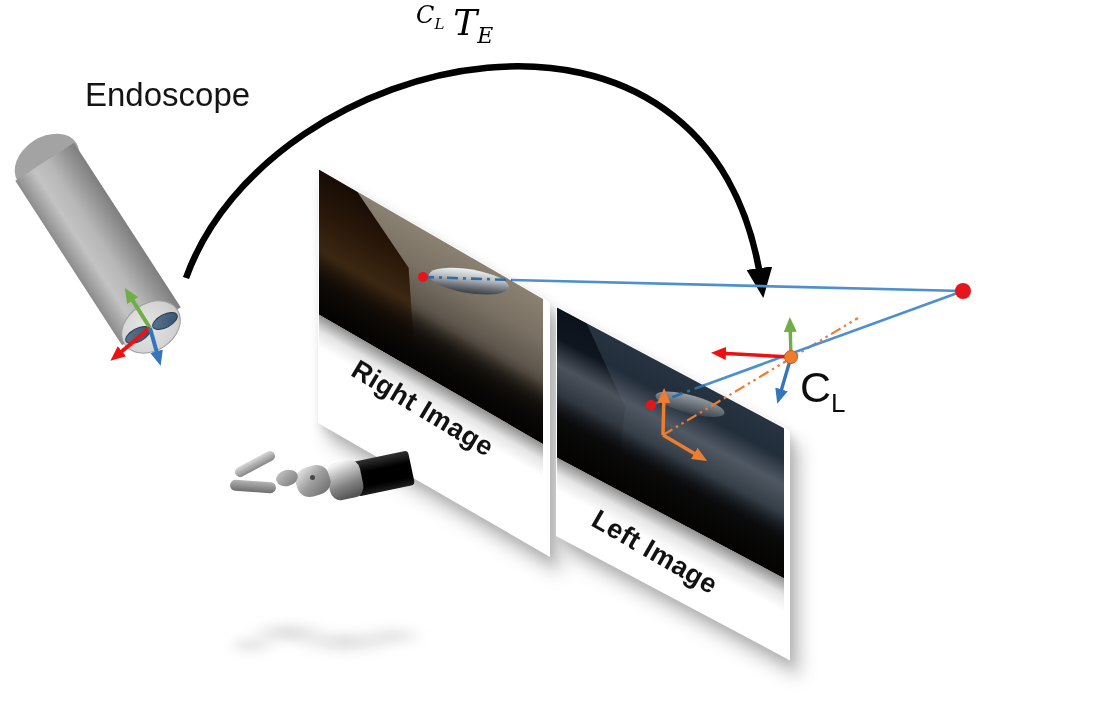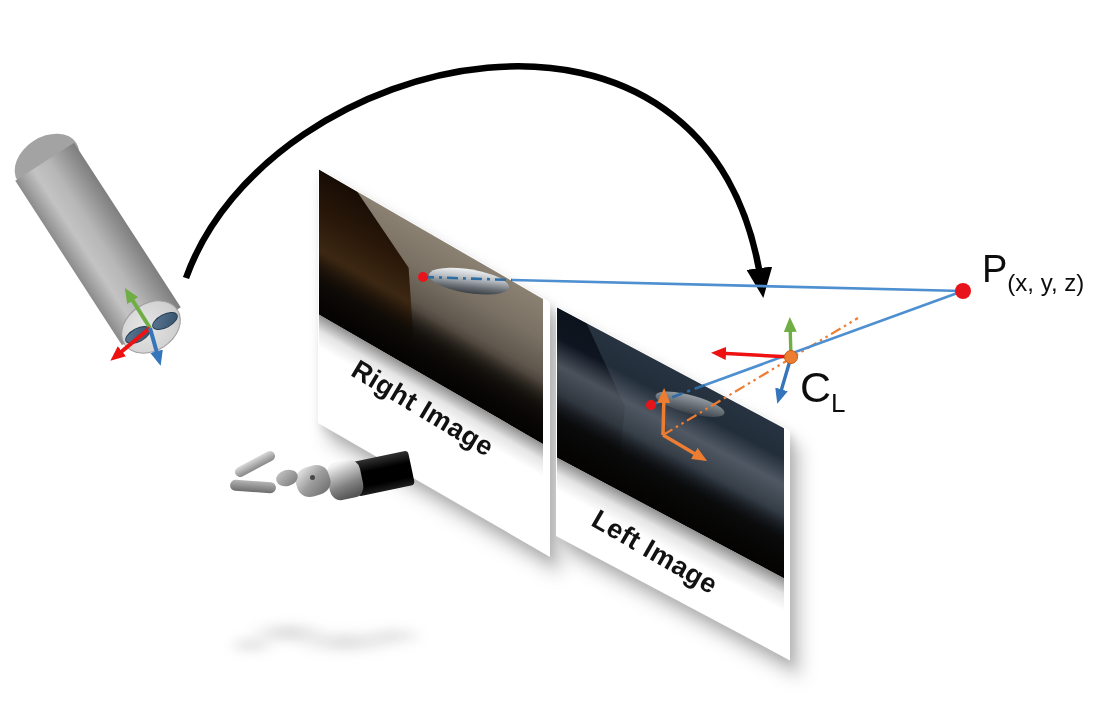--- a/index.html
+++ b/index.html
@@ -170,19 +170,22 @@
     <path d="M 791 357 L 790 323" fill="none" stroke="#6fae44" stroke-width="3.4" marker-end="url(#mk-green)"></path>
     <path d="M 791 357 L 717 353" fill="none" stroke="#ee1111" stroke-width="3.4" marker-end="url(#mk-red)"></path>
     <path d="M 791 357 L 779 398" fill="none" stroke="#3575bb" stroke-width="3.4" marker-end="url(#mk-blue)"></path>
     <circle cx="791" cy="357" r="6.5" fill="#ed7d31" stroke="#c55f18" stroke-width="1"></circle>
 
     <circle cx="423" cy="277" r="5" fill="#e8141b"></circle>
     <circle cx="651" cy="405" r="5" fill="#e8141b"></circle>
     <circle cx="963" cy="291" r="8" fill="#e8141b"></circle>
   </svg>
 
+  <div class="abs endo-label z40">Endoscope</div>
 
+  <div class="abs t-label z40">
+    <span class="sup"><span>C</span><sub>L</sub></span><span class="main"><span>T</span><sub>E</sub></span>
+  </div>
 
-  <div class="abs p-label z40"><span>P</span><sub>(x, y, z)</sub></div>
 
   <div class="abs cl-label z40"><span>C</span><sub>L</sub></div>
 
 </div>
 
 </body></html>

